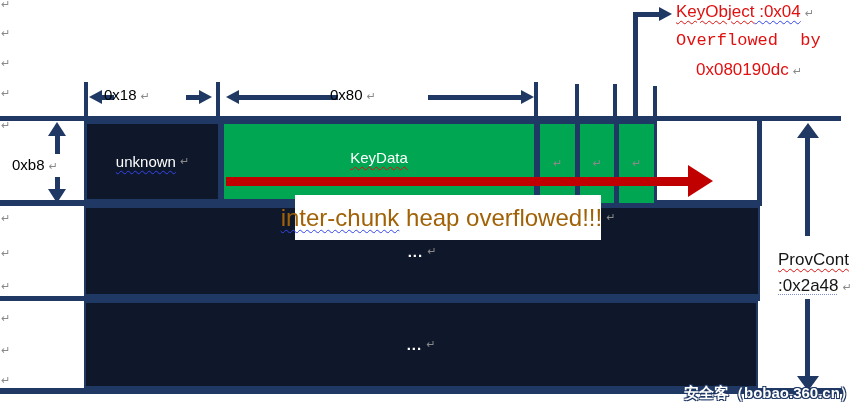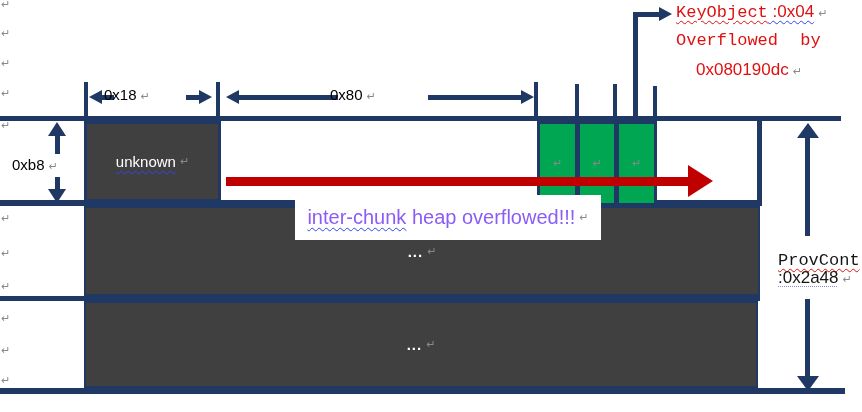--- a/index.html
+++ b/index.html
@@ -4,30 +4,30 @@
 <style>
   * { margin:0; padding:0; box-sizing:border-box; }
   html,body { background:#ffffff; }
   body { font-family:"Liberation Sans", sans-serif; }
   .canvas { position:relative; width:862px; height:412px; background:#fff; overflow:hidden; }
   .abs { position:absolute; }
   .navy { background:#1F3864; }
   .pilcrow { color:#8a8a8a; font-size:11px; line-height:11px; }
   .pilcrow-inline { color:#8a8a8a; font-size:11px; margin-left:4px; }
   .box { border:3px solid #1F3864; display:flex; align-items:center; justify-content:center; }
-  .blue-fill  { background:#404040;text-align:center; }
+  .blue-fill  { background:#0f172a;text-align:center; }
   .green-fill { background:#00A651; }
   .box-label { color:#ffffff; font-size:15px; }
   .row-label { color:#ffffff; font-size:15px; font-weight:bold; letter-spacing:1px; }
   .dim-label { color:#000000; font-size:15px; text-align:left; white-space:nowrap; }
   .red-text  { color:#E01010; font-size:17px; white-space:nowrap; }
-  .note-text { color:#8b5cf6; font-size:20px; white-space:nowrap; }
+  .note-text { color:#a16207; font-size:24px; white-space:nowrap; }
   .black-text{ color:#151515; font-size:17px; white-space:nowrap; }
   .wavy-blue  { text-decoration:underline; text-decoration-style:wavy; text-decoration-color:#3344ee; text-decoration-thickness:1px; text-underline-offset:3px; }
-  .wavy-red   { text-decoration:underline; text-decoration-style:wavy; text-decoration-color:#e01010; text-decoration-thickness:1px; text-underline-offset:3px;font-family:Liberation Mono, monospace; }
+  .wavy-red   { text-decoration:underline; text-decoration-style:wavy; text-decoration-color:#e01010; text-decoration-thickness:1px; text-underline-offset:3px; }
   .dotted-blue{ text-decoration:underline; text-decoration-style:dotted; text-decoration-color:#8090d0; text-decoration-thickness:1px; text-underline-offset:3px; }
   .justified  { word-spacing:12px; }
   .tri { width:0; height:0; }
   .tri-left  { border-top:7px solid transparent; border-bottom:7px solid transparent; border-right:13px solid #1F3864; }
   .tri-right { border-top:7px solid transparent; border-bottom:7px solid transparent; border-left:13px solid #1F3864; }
   .tri-up    { border-left:9px solid transparent; border-right:9px solid transparent; border-bottom:14px solid #1F3864; }
   .tri-down  { border-left:9px solid transparent; border-right:9px solid transparent; border-top:14px solid #1F3864; }
   .tri-up-lg   { border-left:11px solid transparent; border-right:11px solid transparent; border-bottom:15px solid #1F3864; }
   .tri-down-lg { border-left:11px solid transparent; border-right:11px solid transparent; border-top:15px solid #1F3864; }
   .tri-right-red { border-top:16px solid transparent; border-bottom:16px solid transparent; border-left:25px solid #C00000; }
@@ -61,20 +61,23 @@
   <div class="abs navy" style="left:84px;  top:82px; width:4px; height:39px;"></div>
   <div class="abs navy" style="left:216px; top:82px; width:4px; height:39px;"></div>
   <div class="abs navy" style="left:534px; top:82px; width:4px; height:39px;"></div>
   <div class="abs navy" style="left:575px; top:84px; width:4px; height:37px;"></div>
   <div class="abs navy" style="left:613px; top:84px; width:4px; height:37px;"></div>
   <div class="abs navy" style="left:653px; top:86px; width:4px; height:35px;"></div>
 
   <div class="abs box blue-fill" style="left:84px; top:121px; width:137px; height:81px;">
     <span class="box-label wavy-blue">unknown</span>
     <span class="pilcrow-inline">↵</span>
+  </div>
+  <div class="abs box green-fill" style="left:221px; top:121px; width:316px; height:81px;">
+    <span class="box-label wavy-red" style="margin-top:-8px;">KeyData</span>
   </div>
   <div class="abs box green-fill" style="left:537px; top:121px; width:41px; height:85px;">
     <span class="pilcrow">↵</span>
   </div>
   <div class="abs box green-fill" style="left:577px; top:121px; width:40px; height:85px;">
     <span class="pilcrow">↵</span>
   </div>
   <div class="abs box green-fill" style="left:616px; top:121px; width:41px; height:85px;">
     <span class="pilcrow">↵</span>
   </div>
@@ -140,23 +143,24 @@
     <div class="abs" style="left:226px; top:177px; width:462px; height:9px; background:#C00000;"></div>
     <div class="abs tri tri-right-red" style="left:688px; top:165px;"></div>
   </div>
 
   <div>
     <div class="abs tri tri-up-lg" style="left:797px; top:123px;"></div>
     <div class="abs navy" style="left:805px; top:137px; width:5px; height:99px;"></div>
     <div class="abs black-text" style="left:778px; top:250px;">
       <span class="wavy-red">ProvCont</span>
     </div>
-    <div class="abs black-text" style="left:778px; top:268px;">
+    <div class="abs black-text" style="left:778px; top:276px;">
       <span class="dotted-blue">:0x2a48</span><span class="pilcrow-inline">↵</span>
     </div>
     <div class="abs navy" style="left:805px; top:299px; width:5px; height:78px;"></div>
     <div class="abs tri tri-down-lg" style="left:797px; top:376px;"></div>
   </div>
 
   <div class="abs navy" style="left:0; top:388px; width:845px; height:6px;"></div>
 
+  <div class="abs watermark" style="left:684px; top:384px;">安全客（bobao.360.cn）</div>
 
 </div>
 
 </body></html>

